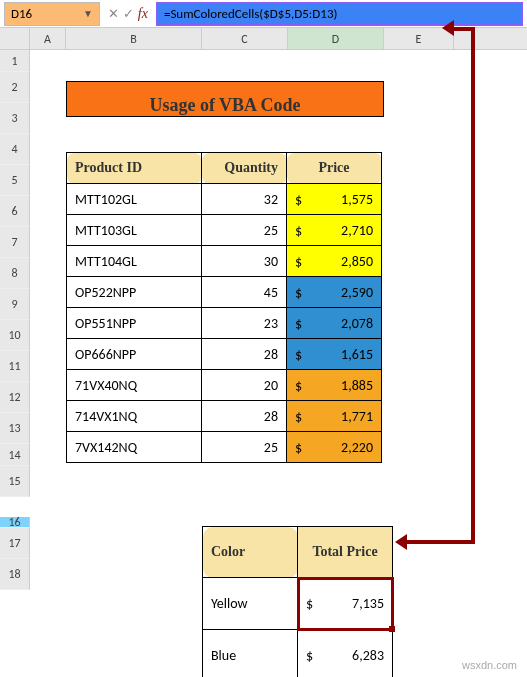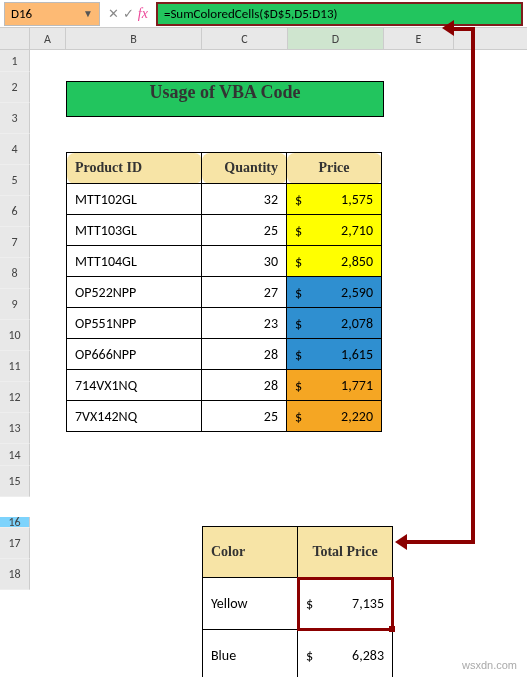--- a/index.html
+++ b/index.html
@@ -28,31 +28,31 @@
     margin: 2px 0 2px 4px;
     display: flex;
     align-items: center;
     padding: 0 6px;
     font-size: 13px;
     background: #fdba74;
   }
   .name-box span.txt { flex: 1; }
   .name-box .chev { font-size: 10px; color: #555; }
   .fx-btns { display: flex; align-items: center; gap: 4px; margin: 0 8px; color: #888; font-size: 13px; }
-  .fx-btns .fx { font-style: italic; font-family: 'Times New Roman', serif; color: #ec4899; font-size: 14px; }
+  .fx-btns .fx { font-style: italic; font-family: 'Times New Roman', serif; color: #7f1d1d; font-size: 14px; }
   .formula-bar {
     flex: 1;
     height: 24px;
-    border: 2px solid #7f1d1d;
+    border: 2px solid #8b5cf6;
     margin: 1px 4px 1px 0;
     display: flex;
     align-items: center;
     padding: 1px 6px;
     font-size: 13px;
-    background: #22c55e;
+    background: #3b82f6;
   }
   .arrow-line {
     position: absolute;
     right: 52px;
     top: 28px;
     width: 4px;
     height: 514px;
     background: #8B0000;
     z-index: 5;
   }
@@ -145,24 +145,24 @@
     color: #444;
     background: #e8e8e8;
   }
   .row-h.active { background: #7dd3fc; margin-top: 20px; }
   .title-banner {
     position: absolute;
     left: 66px;
     top: 53px;
     width: 318px;
     height: 36px;
-    background: #22c55e;
+    background: #f97316;
     border: 1px solid #000;
     display: flex;
-    align-items: flex-start;
+    align-items: flex-end;
     justify-content: center;
     font-family: Georgia, serif;
     font-size: 18px;
     font-weight: bold;
     color: #333;
   }
   .data-table {
     position: absolute;
     left: 66px;
     top: 124px;
@@ -203,21 +203,21 @@
     font-size: 14px;
   }
   .sum-table th {
     background: #F7E4A6;
     font-family: Georgia, serif;
     font-weight: bold;
     font-size: 14px;
     color: #333;
     text-align: center;
   }
-  .sum-table .s-col { width: 95px; padding: 0 8px; text-align: left; }
+  .sum-table .s-col { width: 95px; padding: 0 8px; text-align: left; border-radius: 10px; }
   .sum-table .s-pr { width: 95px; padding: 17px 6px; }
   .highlight-cell {
     outline: 3px solid #8B0000;
     outline-offset: -2px;
   }
   .watermark {
     position: absolute;
     bottom: 6px;
     right: 10px;
     font-size: 11px;
@@ -368,21 +368,21 @@
           <td class="c-qty">30</td>
           <td class="c-pr yellow">
             <div class="price-cell">
               <span class="cur">$</span>
               <span class="val">2,850</span>
             </div>
           </td>
         </tr>
         <tr>
           <td class="c-id">OP522NPP</td>
-          <td class="c-qty">27</td>
+          <td class="c-qty">45</td>
           <td class="c-pr blue">
             <div class="price-cell">
               <span class="cur">$</span>
               <span class="val">2,590</span>
             </div>
           </td>
         </tr>
         <tr>
           <td class="c-id">OP551NPP</td>
           <td class="c-qty">23</td>
@@ -393,20 +393,30 @@
             </div>
           </td>
         </tr>
         <tr>
           <td class="c-id">OP666NPP</td>
           <td class="c-qty">28</td>
           <td class="c-pr blue">
             <div class="price-cell">
               <span class="cur">$</span>
               <span class="val">1,615</span>
+            </div>
+          </td>
+        </tr>
+        <tr>
+          <td class="c-id">71VX40NQ</td>
+          <td class="c-qty">20</td>
+          <td class="c-pr orange">
+            <div class="price-cell">
+              <span class="cur">$</span>
+              <span class="val">1,885</span>
             </div>
           </td>
         </tr>
         <tr>
           <td class="c-id">714VX1NQ</td>
           <td class="c-qty">28</td>
           <td class="c-pr orange">
             <div class="price-cell">
               <span class="cur">$</span>
               <span class="val">1,771</span>

